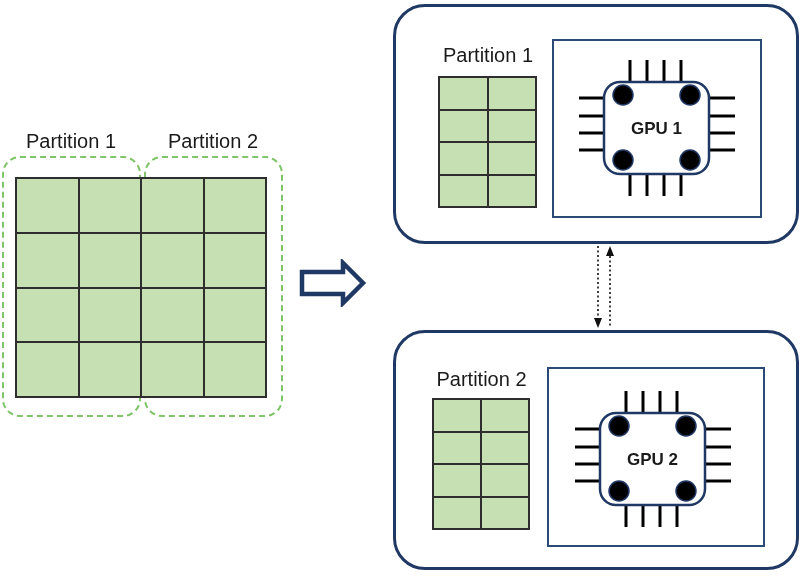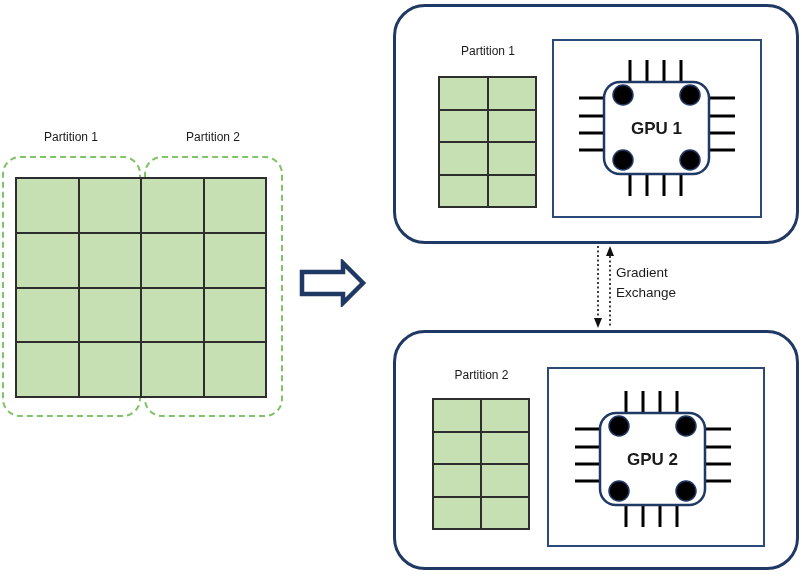--- a/index.html
+++ b/index.html
@@ -8,21 +8,21 @@
     width: 802px;
     height: 580px;
     background: #ffffff;
     font-family: "Liberation Sans", sans-serif;
     color: #111111;
     overflow: hidden;
   }
   .abs { position: absolute; box-sizing: border-box; }
 
   .plabel {
-    font-size: 12px;
+    font-size: 20px;
     text-align: center;
     color: #1a1a1a;
     white-space: nowrap;
   }
 
   .grid {
     display: grid;
     background: #C6E0B4;
     border: 1.5px solid #2e2e2e;
   }
@@ -146,22 +146,20 @@
     <circle class="chip-dot" cx="111" cy="100" r="10"></circle>
     <text class="chip-text" x="77.5" y="74">GPU 1</text>
   </svg>
 
   <svg class="abs" style="left:590px; top:244px;" width="30" height="86" viewBox="0 0 30 86">
     <line class="dotline" x1="8" y1="2" x2="8" y2="74"></line>
     <polygon class="dothead" points="4,74 12,74 8,84"></polygon>
     <line class="dotline" x1="20" y1="12" x2="20" y2="84"></line>
     <polygon class="dothead" points="16,12 24,12 20,2"></polygon>
   </svg>
-  <div class="abs exchange-label" style="left:616px; top:263px; width:72px;">Gradient
-Exchange</div>
 
   <div class="abs gpu-box" style="left:393px; top:330px; width:406px; height:240px;"></div>
 
   <div class="abs plabel" style="left:432px; top:368px; width:99px;">Partition 2</div>
 
   <div class="abs grid" style="left: 432px; top: 398px; width: 98px; height: 132px; grid-template-columns: repeat(2, 1fr); grid-template-rows: repeat(4, 1fr);">
       <div class="cell"></div>
       <div class="cell"></div>
       <div class="cell"></div>
       <div class="cell"></div>

